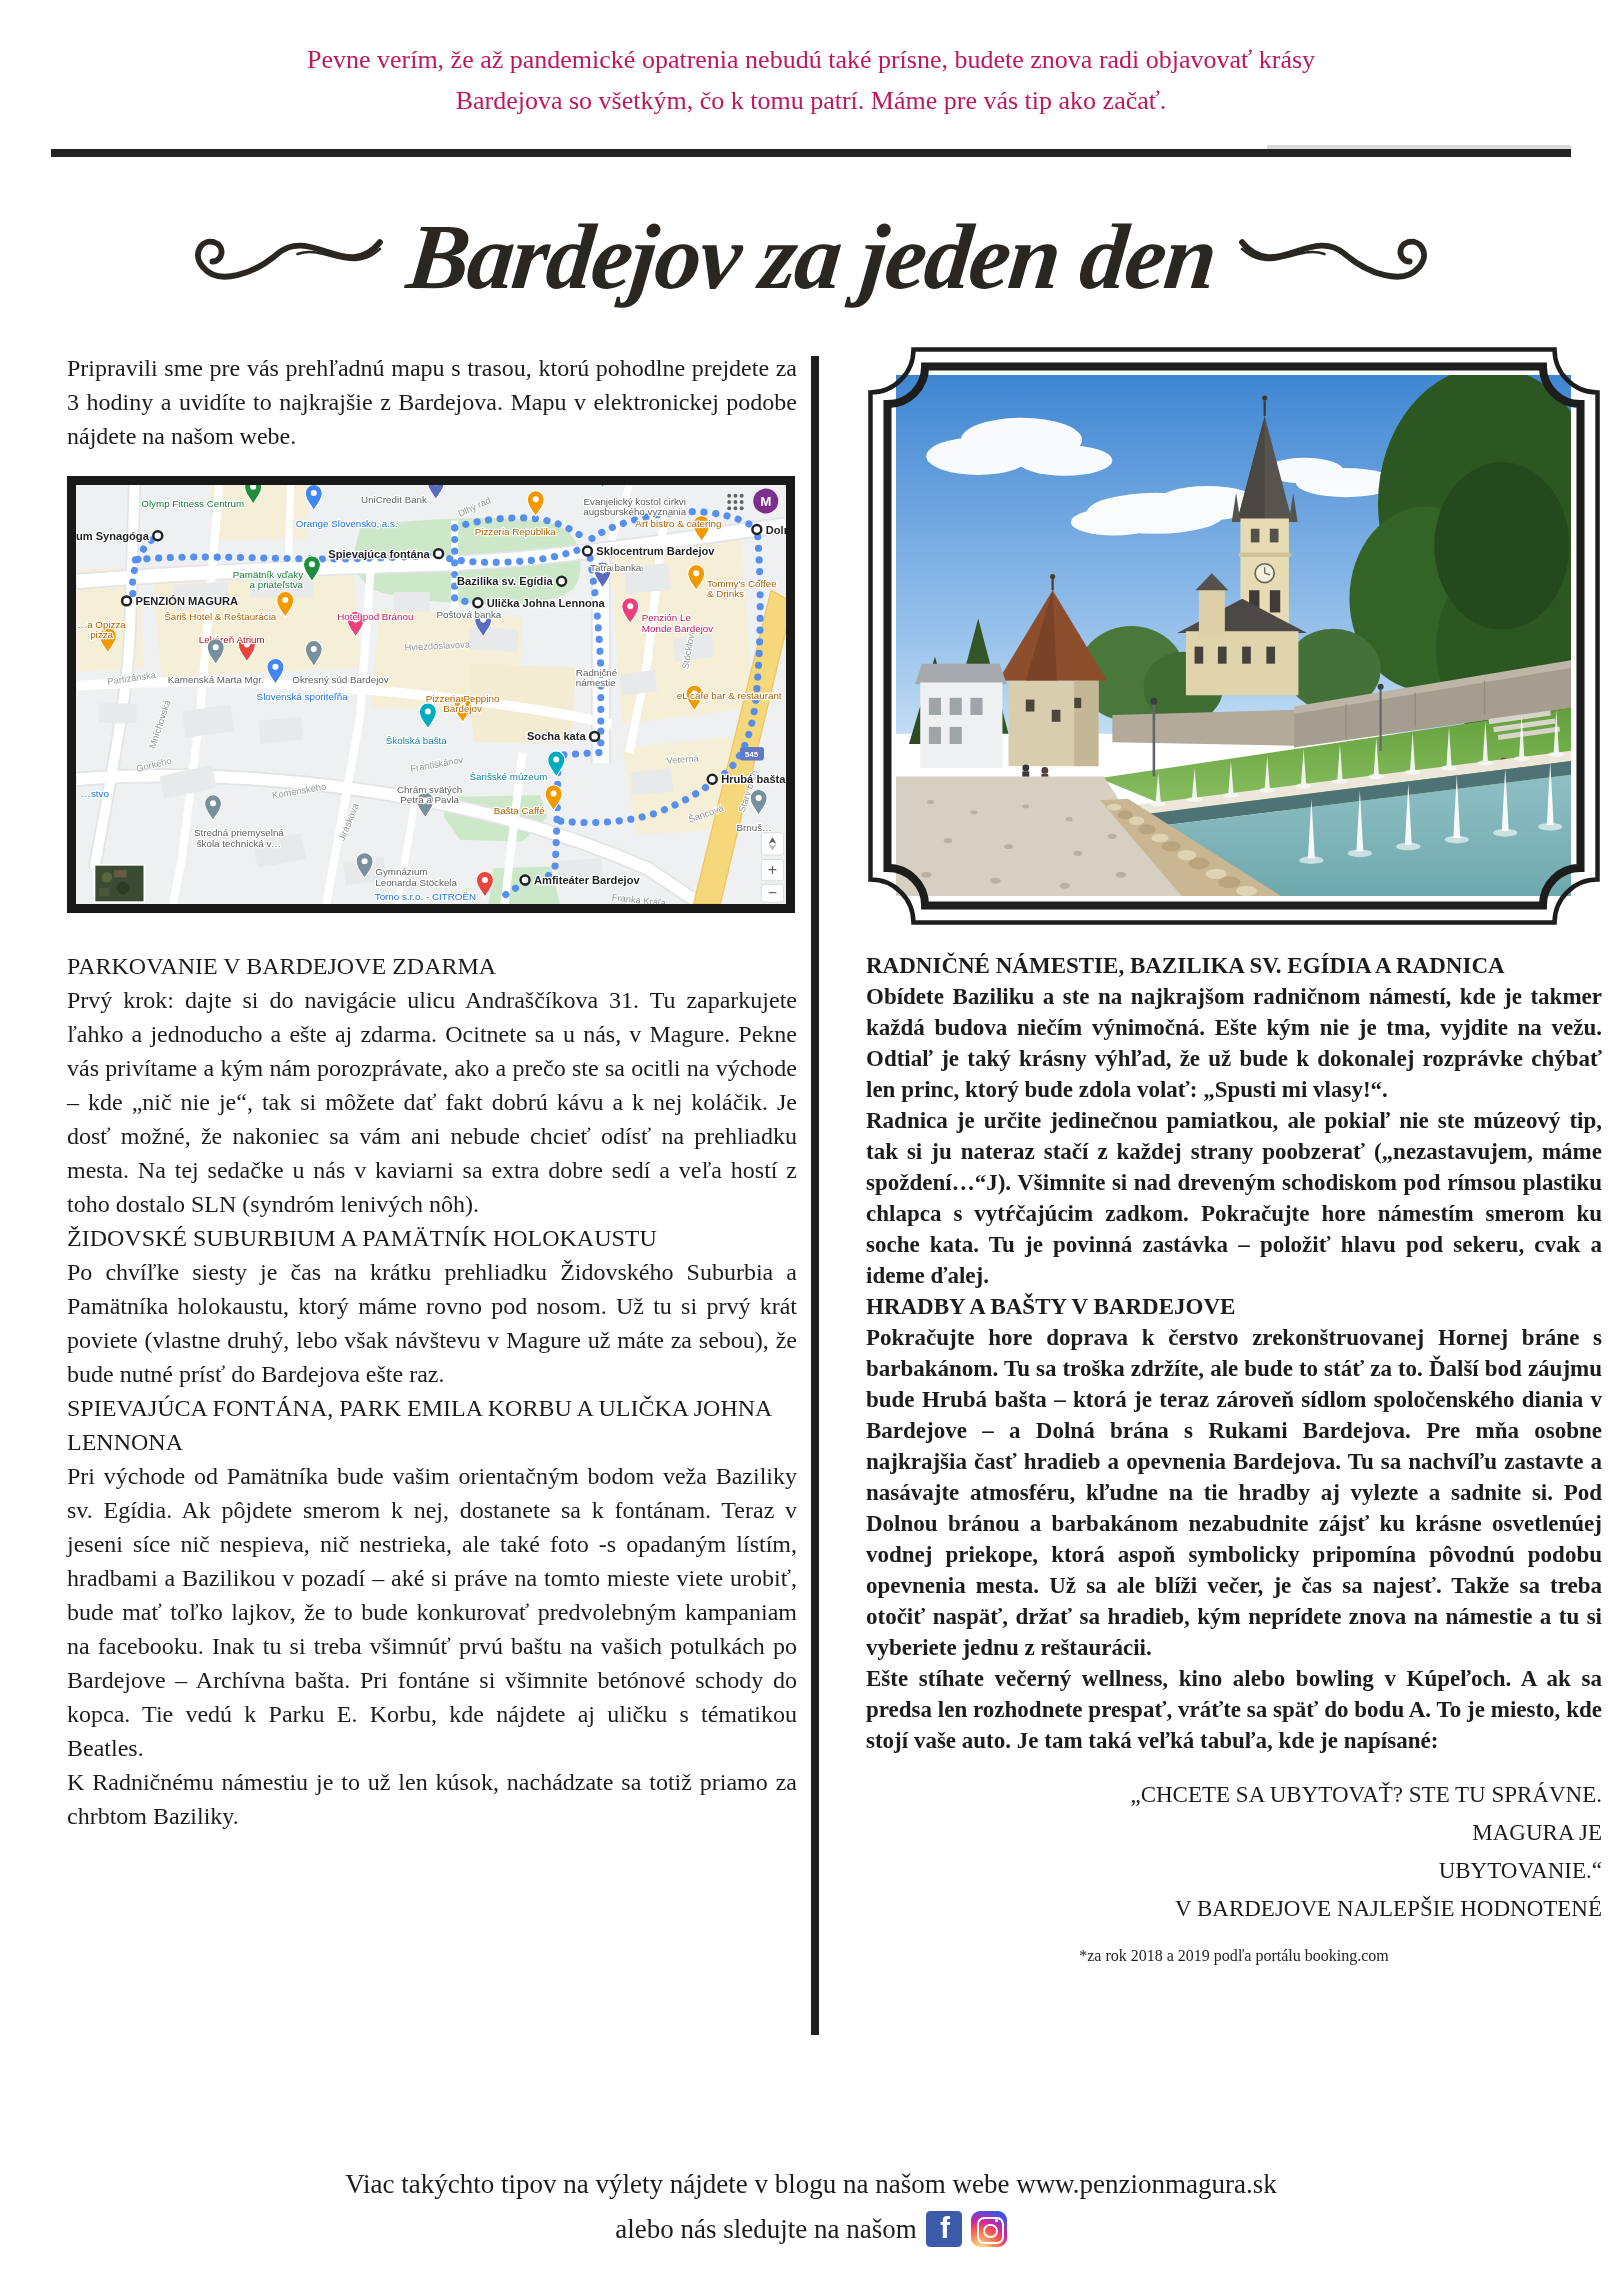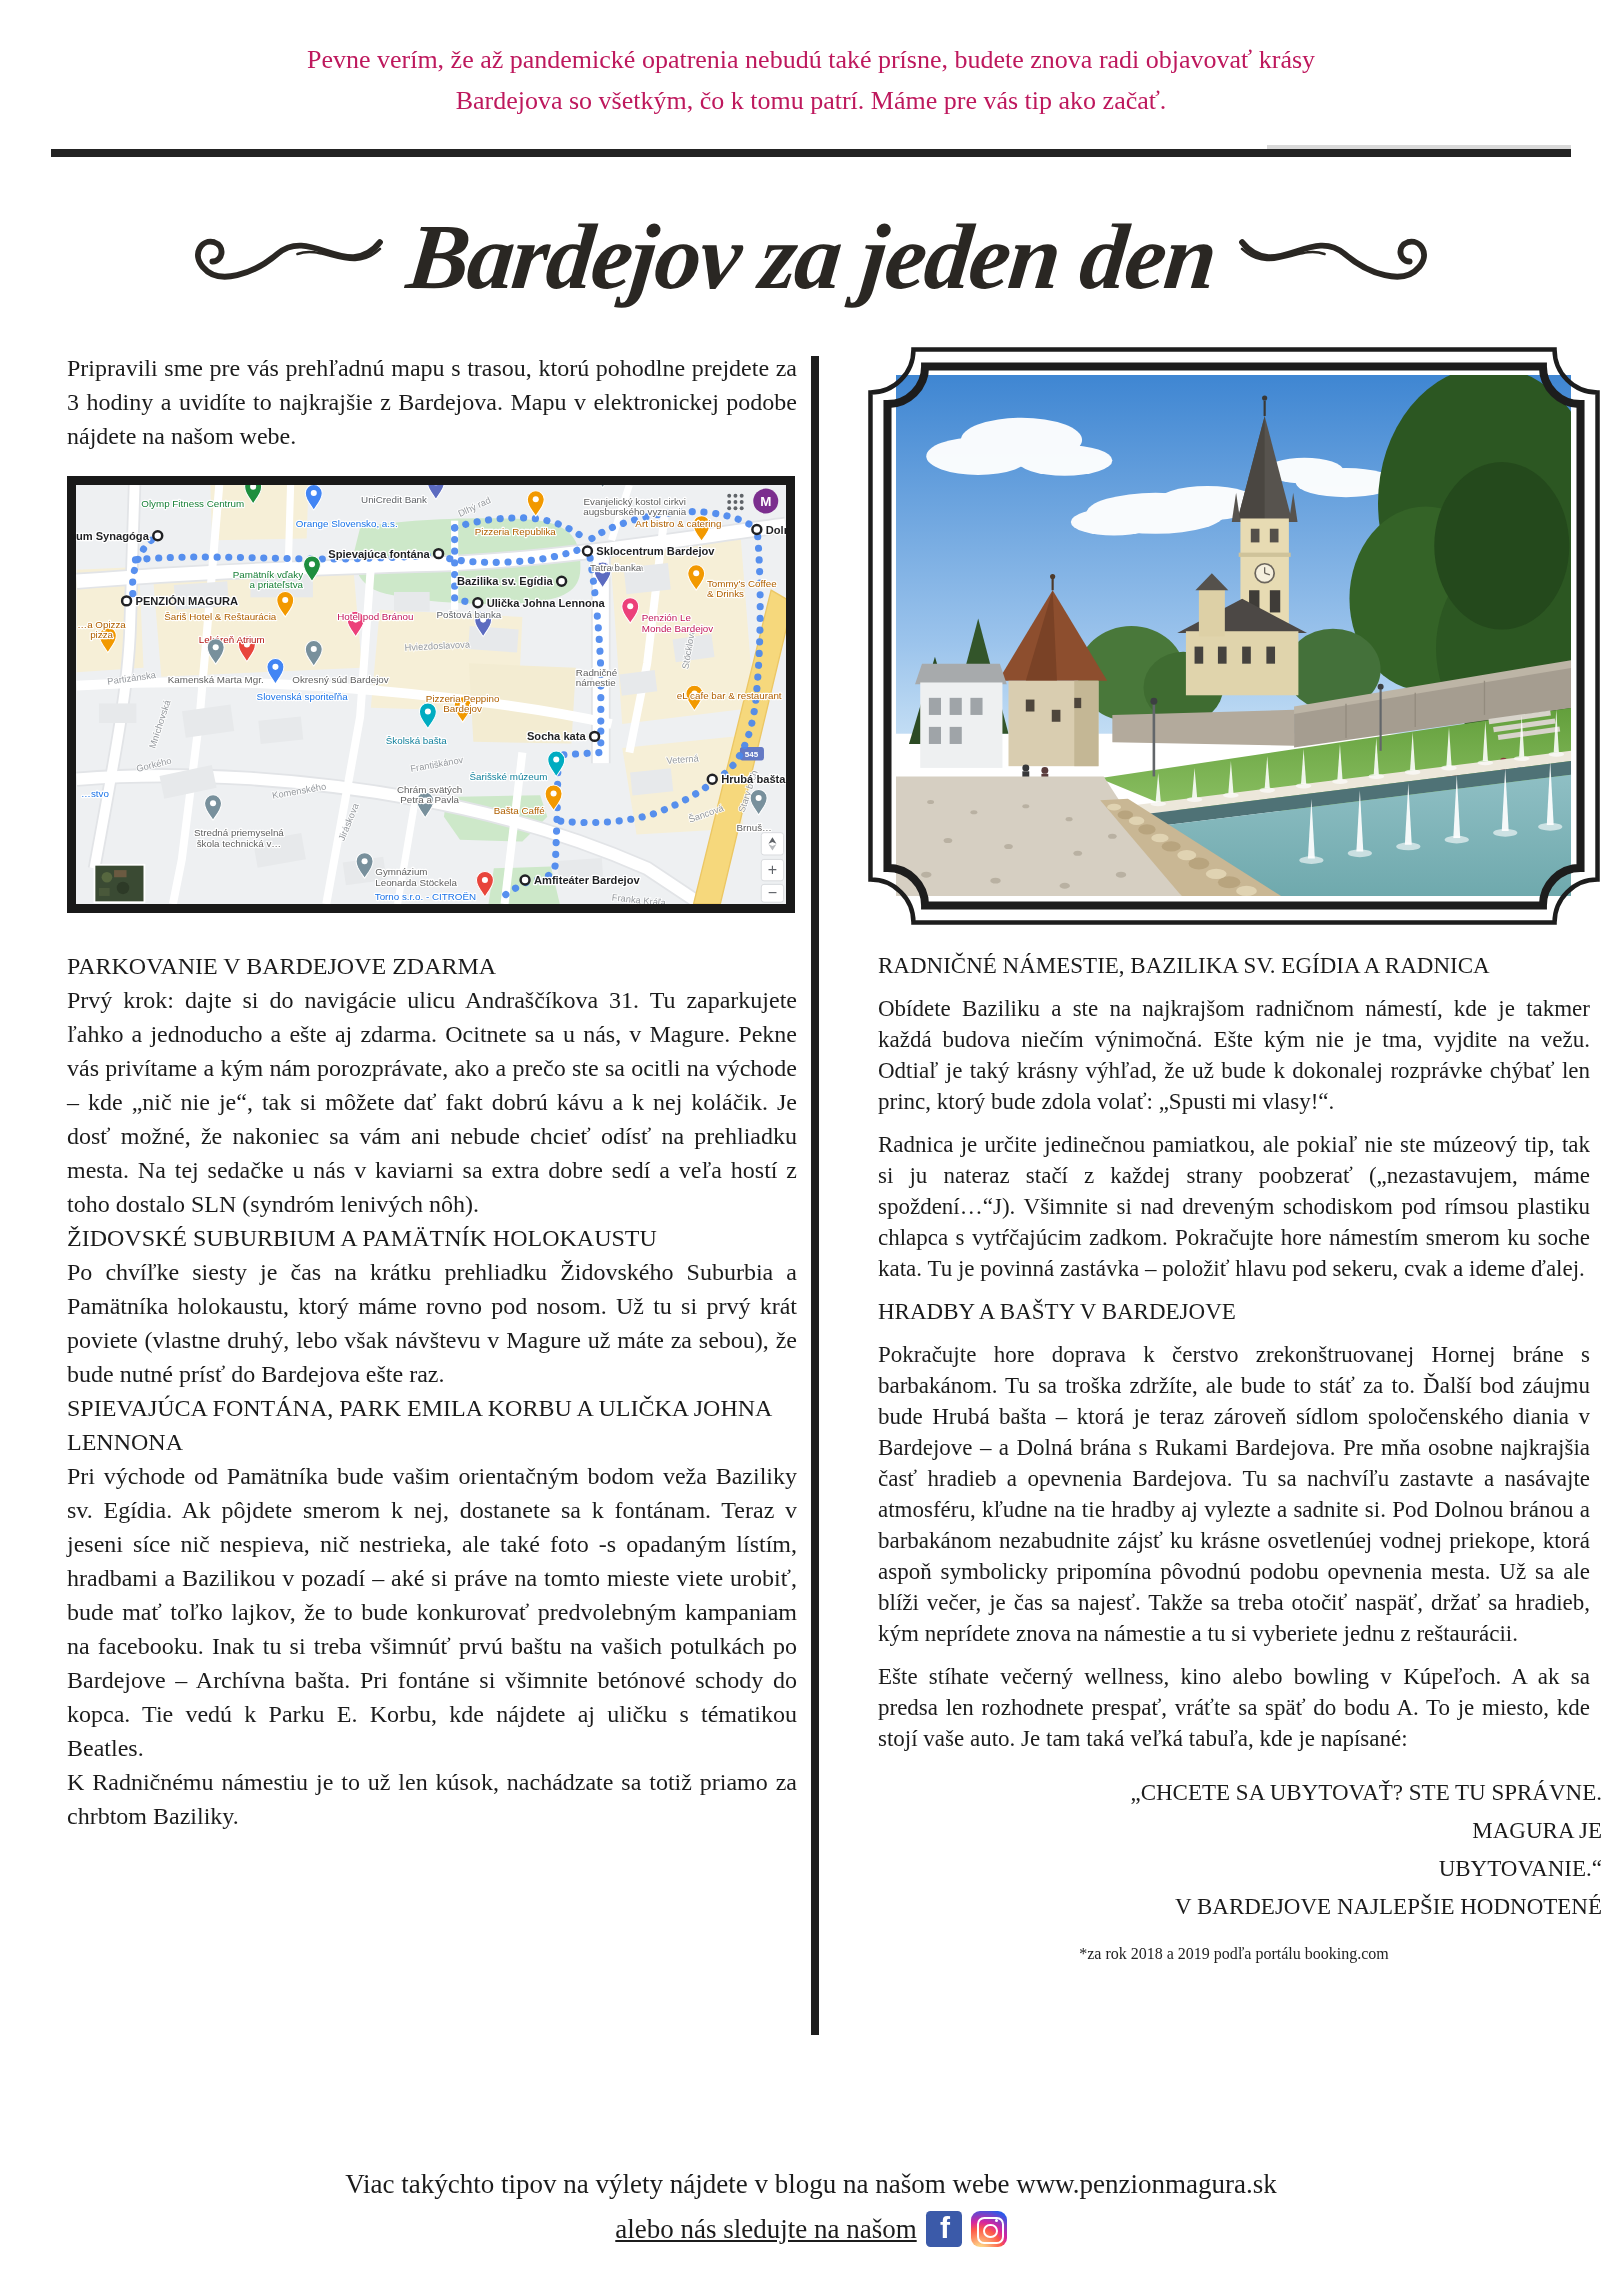--- a/index.html
+++ b/index.html
@@ -16,21 +16,21 @@
   .masthead{position:absolute;top:176px;left:0;right:0;height:161px;
     display:flex;align-items:center;justify-content:center;gap:23px;}
   .script-title{font-size:93px;font-style:italic;font-weight:700;color:#2a2723;
     letter-spacing:-1.8px;transform:skewX(-6deg);white-space:nowrap;}
   
   .col-left{position:absolute;left:67px;top:351px;width:730px;}
   .col-right{position:absolute;left:866px;top:345px;width:736px;}
   .vdivider{position:absolute;left:811px;top:356px;width:8px;height:1679px;background:#1e1e1e;}
   .col-left p, .col-left h2{font-size:24px;line-height:34px;margin:0;}
   .col-left p{text-align:justify;}
-  .col-right p, .col-right h2{font-size:23px;line-height:31px;margin:12px;}
+  .col-right p, .col-right h2{font-size:23px;line-height:31px;margin:0;font-weight:bold;}
   .col-right p{text-align:justify;}
   h2{font-weight:400;text-align:left;}
   .sp-b30{margin-bottom:27px;}
   .sp-t36{margin-top:32px;} .sp-t24{margin-top:21.5px;} .sp-t22{margin-top:19.7px;}
   
   .map-wrap{width:710px;height:419px;border:9.9px solid #191919;margin:23px 0 36px 0;
     position:relative;background:#eef0f2;overflow:hidden;}
   .m-poi{font:400 11px "Liberation Sans",sans-serif;paint-order:stroke;stroke:#ffffff;stroke-width:2.6px;stroke-linejoin:round;}
   .m-wp{font:700 12.5px "Liberation Sans",sans-serif;fill:#1f2023;paint-order:stroke;stroke:#ffffff;stroke-width:3px;stroke-linejoin:round;}
   .m-st{font:400 10.5px "Liberation Sans",sans-serif;fill:#95999e;paint-order:stroke;stroke:rgba(255,255,255,.85);stroke-width:2px;}
@@ -39,21 +39,21 @@
   .m-avatar{font:700 15px "Liberation Sans",sans-serif;fill:#ffffff;}
   
   .photo-frame{position:relative;width:736px;height:582px;margin-bottom:23px;}
   .photo-frame .scene{position:absolute;left:30px;top:30px;width:675px;height:521px;overflow:hidden;}
   .photo-frame .corners{position:absolute;left:0;top:0;}
   
   .quote{text-align:right;font-size:23px;line-height:38px;margin-top:19.7px;}
   .footnote{text-align:center;font-size:16px;margin-top:19.7px;color:#222;}
   
   .footer{position:absolute;left:0;right:0;top:2164px;text-align:center;font-size:27px;line-height:41px;}
-  .footer .line2{display:flex;align-items:center;justify-content:center;gap:9px;margin-top:3.6px;text-decoration:underline;}
+  .footer .line2{display:flex;align-items:center;justify-content:center;gap:9px;margin-top:3.6px;}
   .icon-fb{width:36px;height:36px;border-radius:4.5px;background:#3b5aa9;position:relative;display:inline-block;}
   .icon-fb span{position:absolute;left:50%;top:46%;transform:translate(-38%,-50%);
     color:#fff;font:700 30px "Liberation Sans",sans-serif;}
   .icon-ig{width:36px;height:36px;border-radius:9px;position:relative;display:inline-block;
     background:radial-gradient(circle at 25% 110%, #fdf497 0%, #fd5949 45%, #d6249f 60%, #285AEB 90%);}
   .icon-ig i{position:absolute;left:6.3px;top:6.3px;width:23px;height:23px;border:2.2px solid #fff;border-radius:7.2px;}
   .icon-ig b{position:absolute;left:12.5px;top:12.5px;width:10.7px;height:10.7px;border:2.2px solid #fff;border-radius:50%;}
   .icon-ig u{position:absolute;right:9px;top:8px;width:3.1px;height:3.1px;background:#fff;border-radius:50%;}
 </style>
 </head>

